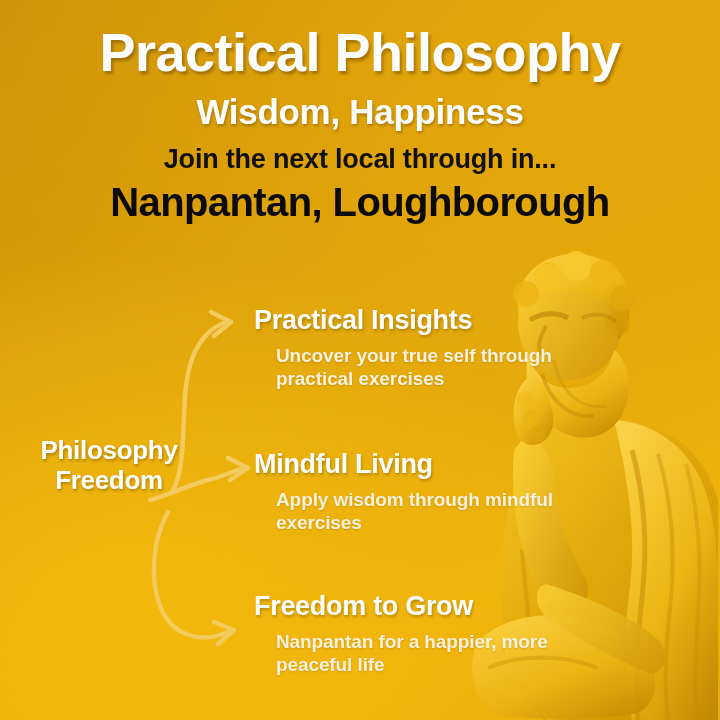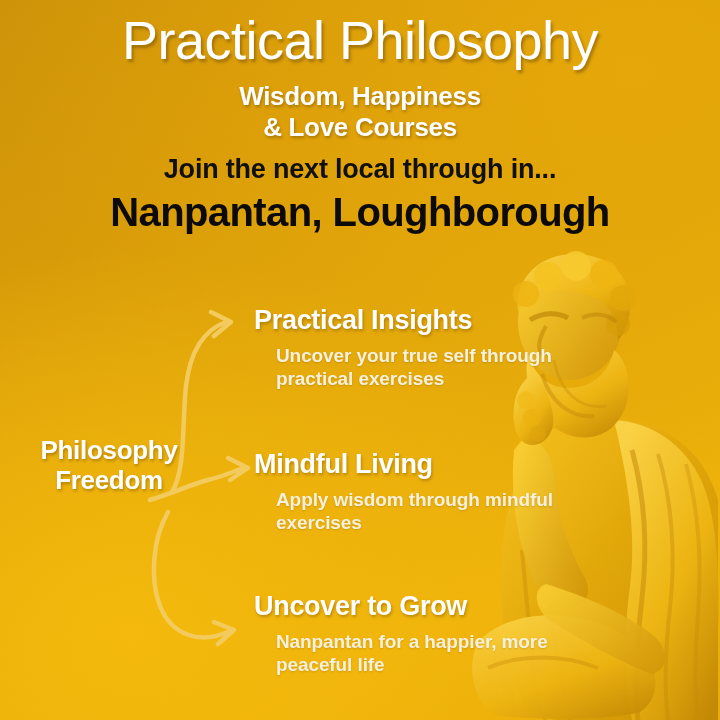--- a/index.html
+++ b/index.html
@@ -40,31 +40,32 @@
 
   
   .headline-wrap {
     position: absolute;
     left: 0; top: 0;
     width: 720px;
     text-align: center;
     z-index: 5;
   }
   .title {
-    margin: 12px;
+    margin: 0;
+    padding-top: 24px;
     font-size: 54px;
     line-height: 1.06;
-    font-weight: 400;
+    font-weight: 700;
     color: #FFFFFF;
     letter-spacing: -0.5px;
     text-shadow: 2px 3px 3px rgba(96,62,0,0.45);
   }
   .subtitle {
     margin: 10px 0 0 0;
-    font-size: 26px;
+    font-size: 35px;
     line-height: 1.18;
     font-weight: 700;
     color: #FFFFFF;
     letter-spacing: -0.3px;
     text-shadow: 1px 2px 3px rgba(96,62,0,0.42);
   }
   .kicker {
     margin: 12px 0 0 0;
     font-size: 27px;
     line-height: 1.1;
@@ -232,21 +233,20 @@
 
       <path d="M168 512 C152 540 150 580 160 606 C172 636 200 644 228 632"></path>
       <path d="M214 622 L234 630 L218 644"></path>
     </g>
   </svg>
 
   <div class="headline-wrap">
     <h1 class="title">Practical Philosophy</h1>
     <div class="subtitle">
       <div>Wisdom, Happiness</div>
-      <div>&amp; Love Courses</div>
     </div>
     <p class="kicker">Join the next local through in...</p>
     <p class="location">Nanpantan, Loughborough</p>
   </div>
 
   <div class="pillar-label">
     <div>Philosophy</div>
     <div>Freedom</div>
   </div>
 
@@ -254,17 +254,17 @@
     <h2 class="feature-title">Mindful Living</h2>
     <p class="feature-desc">Apply wisdom through mindful exercises</p>
   </div>
 
   <div class="feature feature-1">
     <h2 class="feature-title">Practical Insights</h2>
     <p class="feature-desc">Uncover your true self through practical exercises</p>
   </div>
 
   <div class="feature feature-3">
-    <h2 class="feature-title">Uncover to Grow</h2>
+    <h2 class="feature-title">Freedom to Grow</h2>
     <p class="feature-desc">Nanpantan for a happier, more peaceful life</p>
   </div>
 
 </div>
 
 </body></html>

